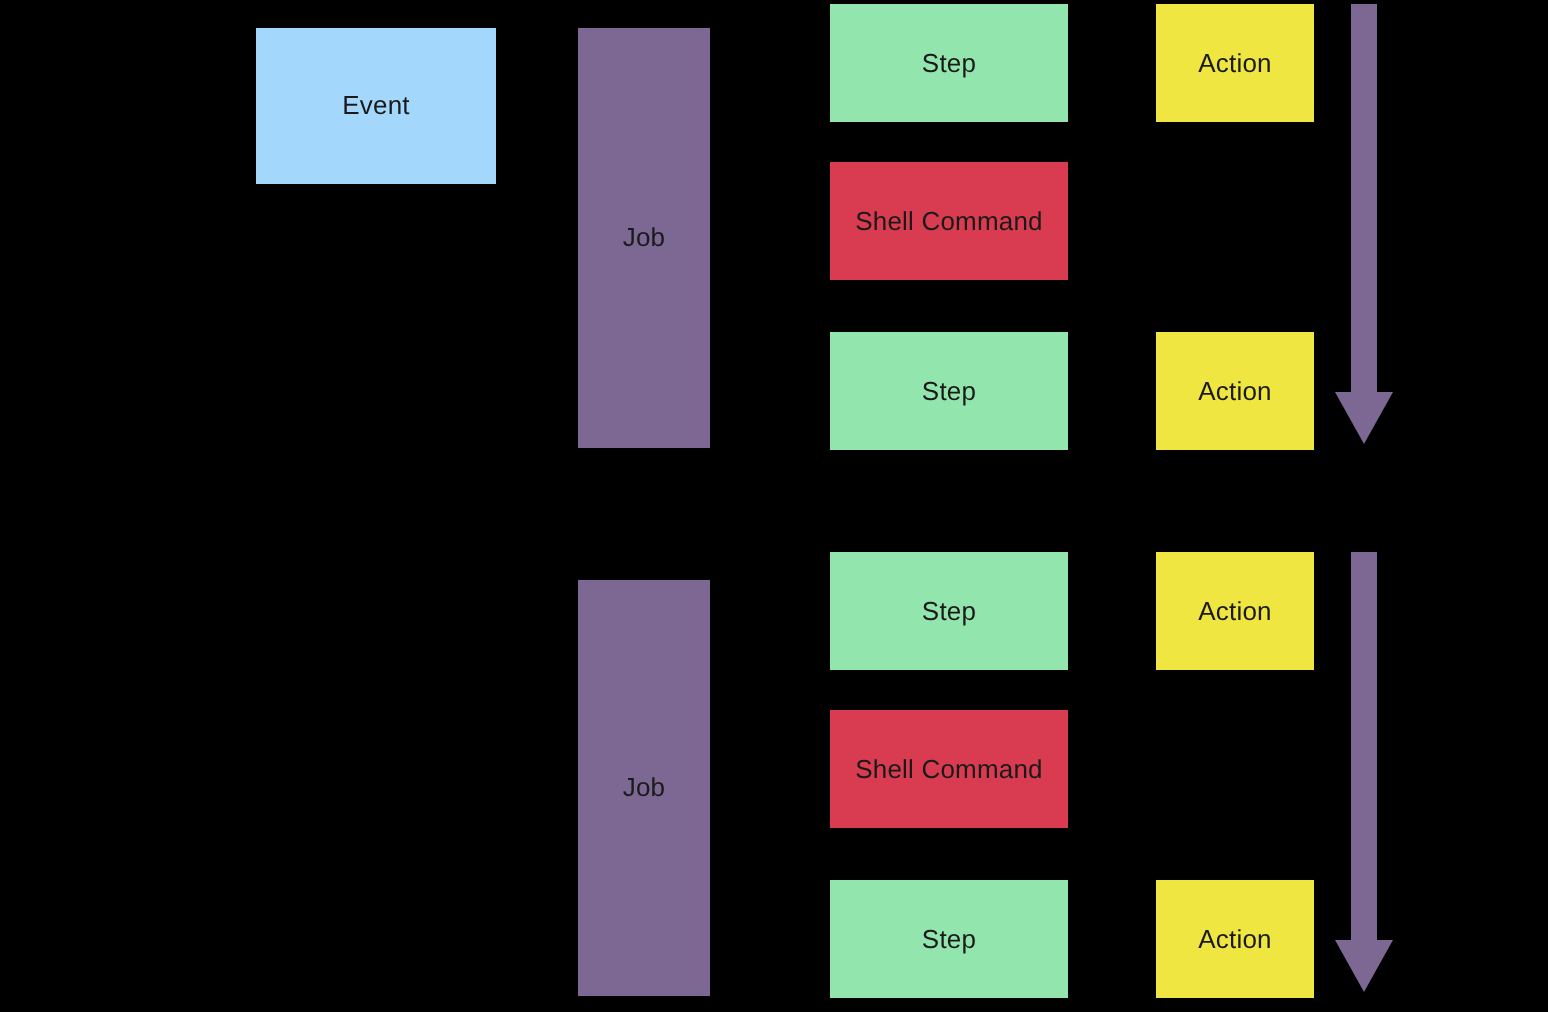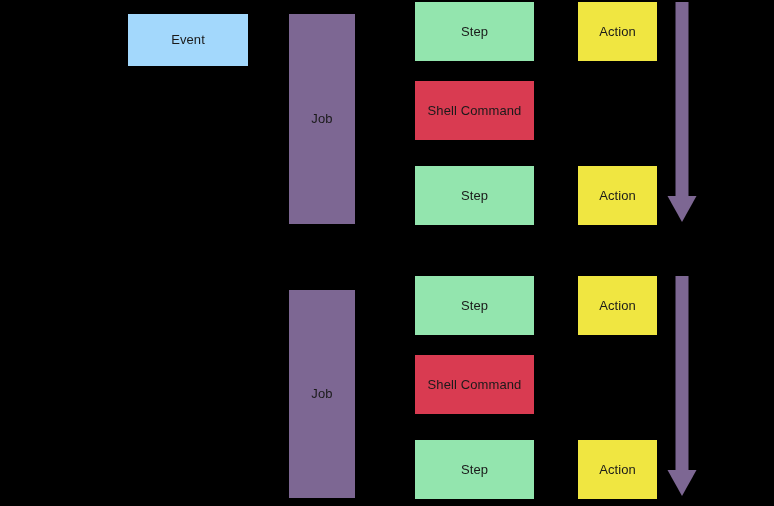--- a/index.html
+++ b/index.html
@@ -37,21 +37,21 @@
     position: absolute;
   }
   .arrow svg {
     display: block;
   }
 </style>
 </head>
 <body>
 
 <div id="canvas" style="width: 774px; height: 506px; background: rgb(0, 0, 0);">
-    <div class="node" style="left: 128px; top: 14px; width: 120px; height: 52px; background: rgb(163, 216, 252); color: rgb(26, 26, 26);">
+    <div class="node" style="left: 128px; top: 14px; width: 120px; height: 78px; background: rgb(163, 216, 252); color: rgb(26, 26, 26);">
       <span class="node-label">Event</span>
     </div>
     <div class="node" style="left: 289px; top: 14px; width: 66px; height: 210px; background: rgb(125, 103, 147); color: rgb(26, 26, 26);">
       <span class="node-label">Job</span>
     </div>
     <div class="node" style="left: 415px; top: 2px; width: 119px; height: 59px; background: rgb(147, 229, 174); color: rgb(26, 26, 26);">
       <span class="node-label">Step</span>
     </div>
     <div class="node" style="left: 415px; top: 81px; width: 119px; height: 59px; background: rgb(217, 59, 81); color: rgb(26, 26, 26);">
       <span class="node-label">Shell Command</span>

